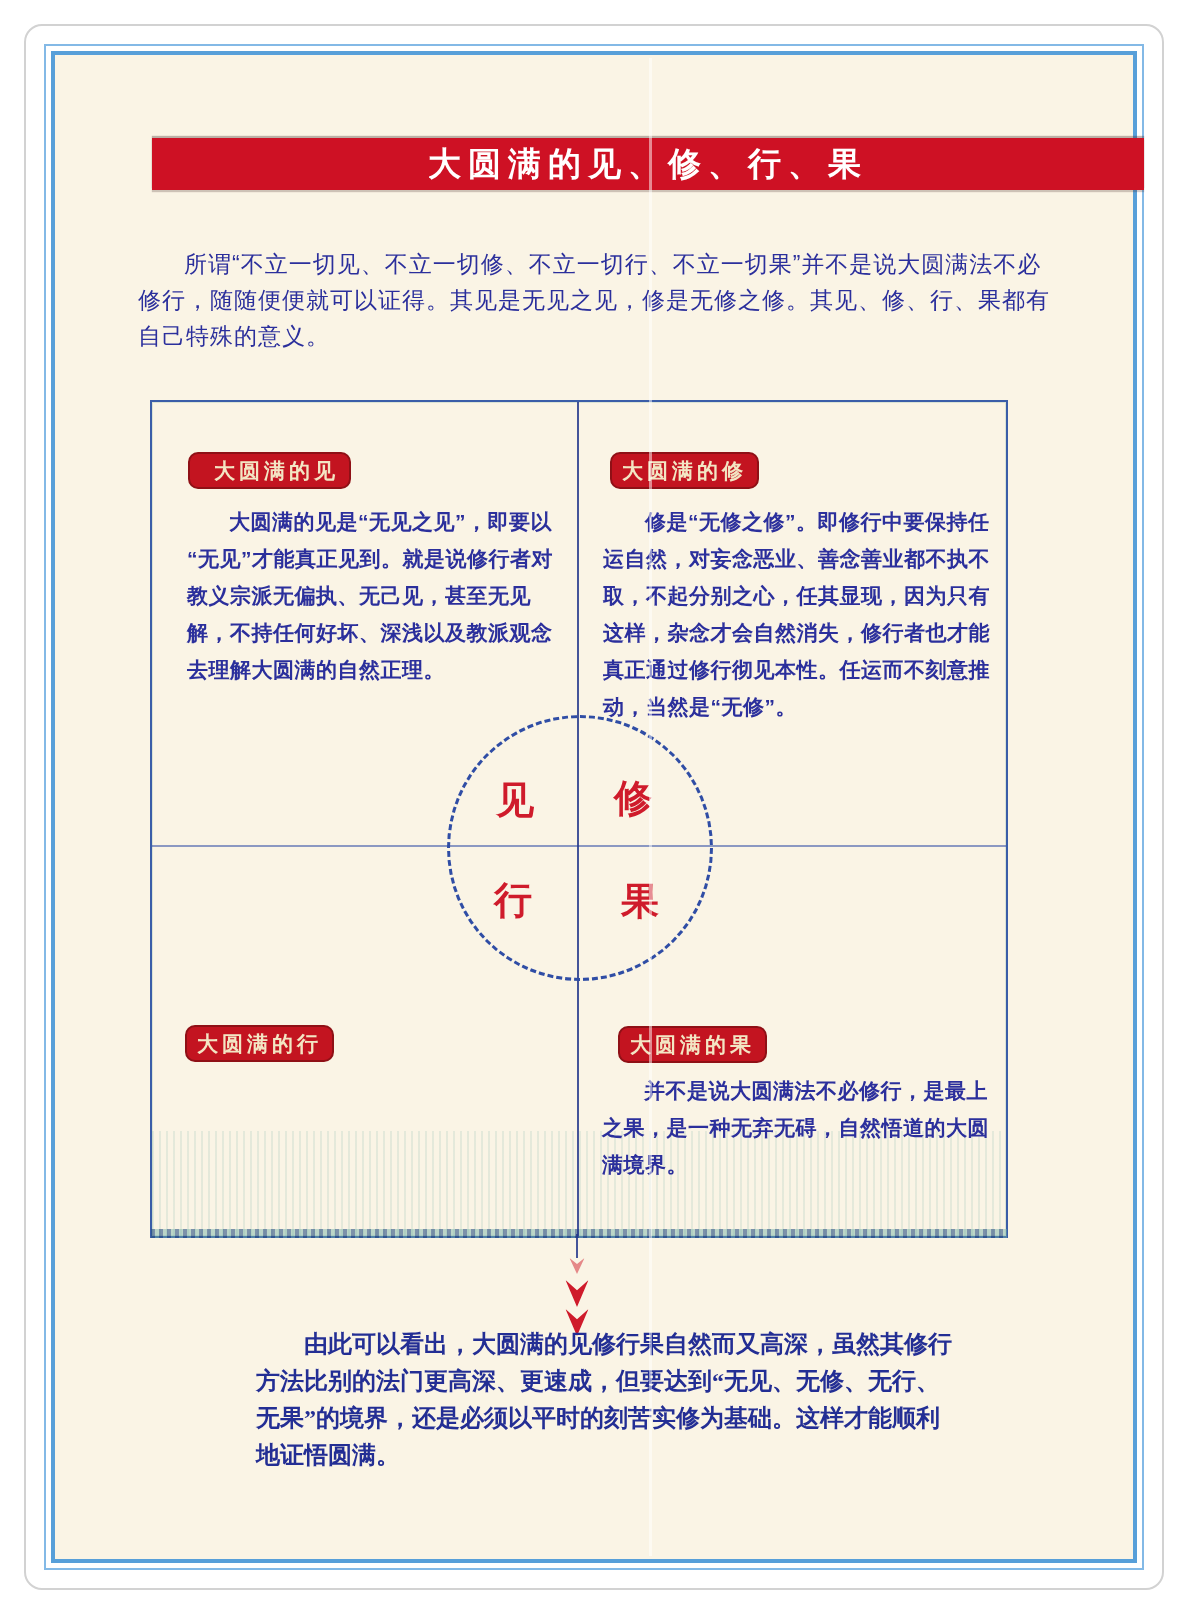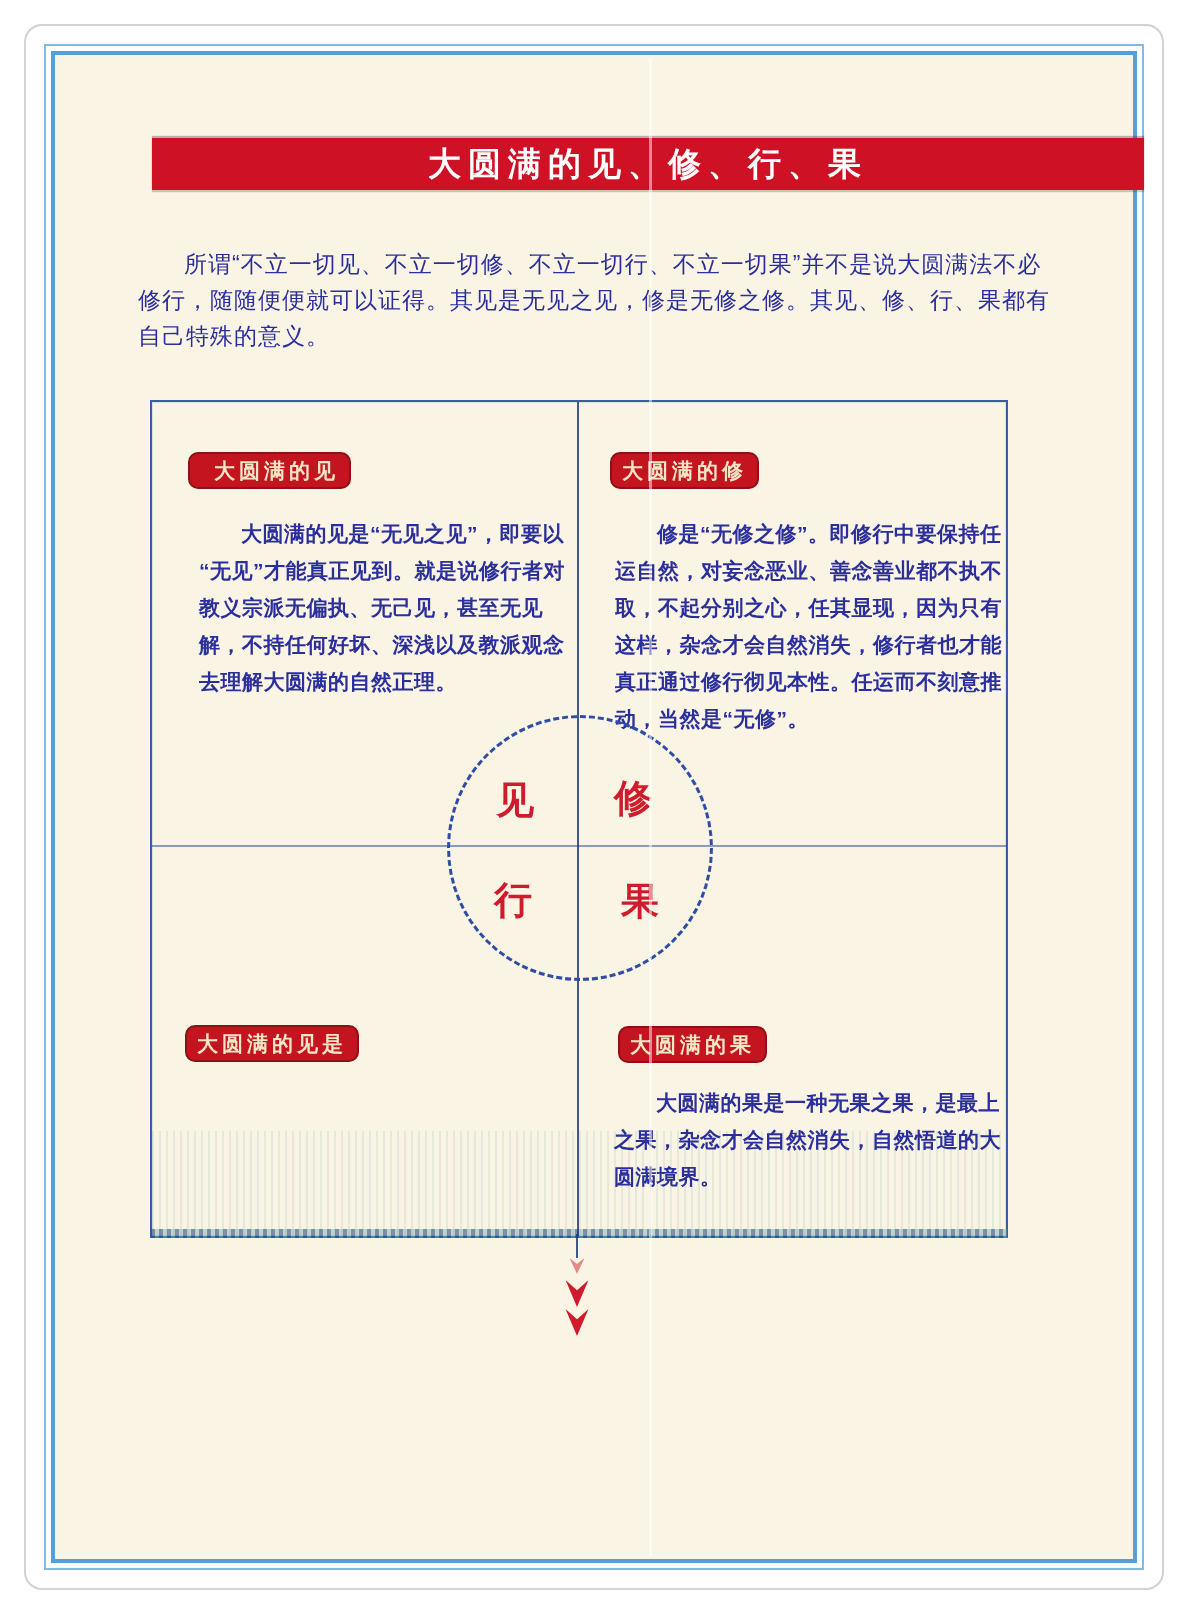--- a/index.html
+++ b/index.html
@@ -87,21 +87,21 @@
     background:var(--badge-red);border:2px solid var(--badge-border);border-radius:10px;
     display:flex;align-items:center;justify-content:center;
     color:var(--badge-text);font-size:21px;font-weight:bold;letter-spacing:4px;
     font-family:"Liberation Serif","DejaVu Serif",serif;padding:0 10px;
   }
   .badge.b-view{left:36px;top:50px;padding-left:24px;}
   .badge.b-meditation{left:458px;top:50px;text-align:center;}
   .badge.b-conduct{left:33px;top:623px;}
   .badge.b-fruit{left:466px;top:624px;}
   .sec-text{
-    position:absolute;margin:16px;color:var(--ink-blue);
+    position:absolute;margin:4px;color:var(--ink-blue);
     font-size:21px;line-height:37px;font-weight:600;text-indent:2em;letter-spacing:.5px;
   }
   .t-view{left:31px;top:97px;width:376px;}
   .t-meditation{left:447px;top:97px;width:400px;}
   .t-conduct{left:27px;top:668px;width:394px;}
   .t-fruit{left:446px;top:666px;width:400px;}
   
   .vline-ext{
     position:absolute;left:576px;top:1234px;width:2px;height:24px;
     background:rgba(35,55,140,.85);
@@ -139,33 +139,34 @@
     <div class="bottom-band"></div>
     <div class="hline"></div>
     <div class="vline"></div>
 
     <div class="badge b-view">大圆满的见</div>
     <p class="sec-text t-view">大圆满的见是“无见之见”，即要以“无见”才能真正见到。就是说修行者对教义宗派无偏执、无己见，甚至无见解，不持任何好坏、深浅以及教派观念去理解大圆满的自然正理。</p>
 
     <div class="badge b-meditation">大圆满的修</div>
     <p class="sec-text t-meditation">修是“无修之修”。即修行中要保持任运自然，对妄念恶业、善念善业都不执不取，不起分别之心，任其显现，因为只有这样，杂念才会自然消失，修行者也才能真正通过修行彻见本性。任运而不刻意推动，当然是“无修”。</p>
 
-    <div class="badge b-conduct">大圆满的见是</div>
+    <div class="badge b-conduct">大圆满的行</div>
 
     <div class="badge b-fruit">大圆满的果</div>
-    <p class="sec-text t-fruit">大圆满的果是一种无果之果，是最上之果，杂念才会自然消失，自然悟道的大圆满境界。</p>
+    <p class="sec-text t-fruit">并不是说大圆满法不必修行，是最上之果，是一种无弃无碍，自然悟道的大圆满境界。</p>
   </div>
 
   <div class="circle">
     <span class="qchar view">见</span>
     <span class="qchar meditation">修</span>
     <span class="qchar conduct">行</span>
     <span class="qchar fruit">果</span>
   </div>
 
   <div class="vline-ext"></div>
   <div class="chev small"></div>
   <div class="chev c1"></div>
   <div class="chev c2"></div>
 
+  <p class="conclusion">由此可以看出，大圆满的见修行果自然而又高深，虽然其修行方法比别的法门更高深、更速成，但要达到“无见、无修、无行、无果”的境界，还是必须以平时的刻苦实修为基础。这样才能顺利地证悟圆满。</p>
 
   <div class="seam"></div>
 </div>
 
 </body></html>

